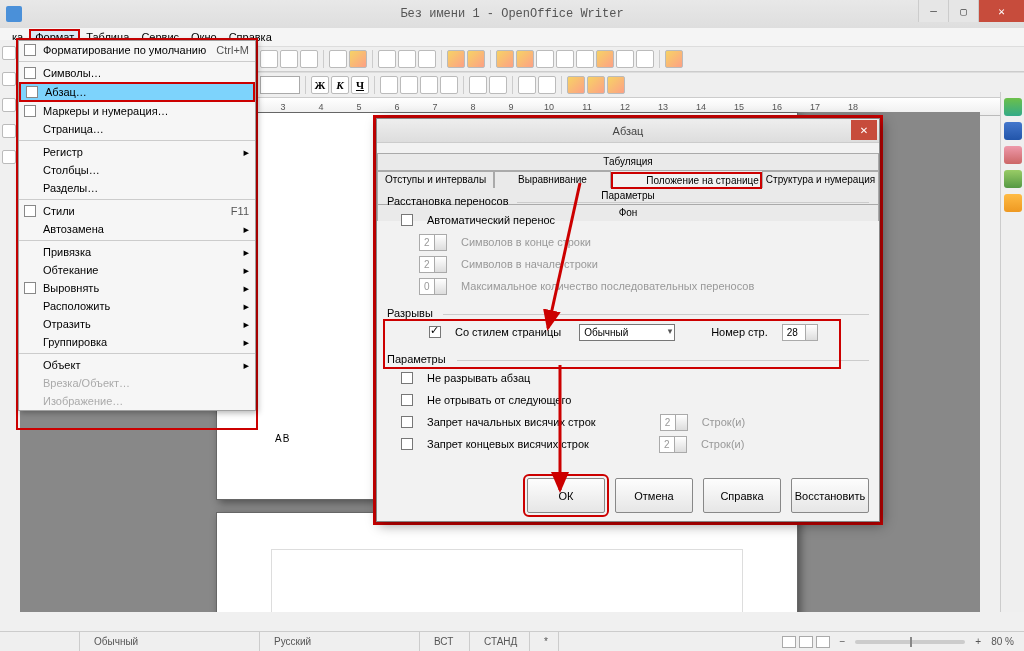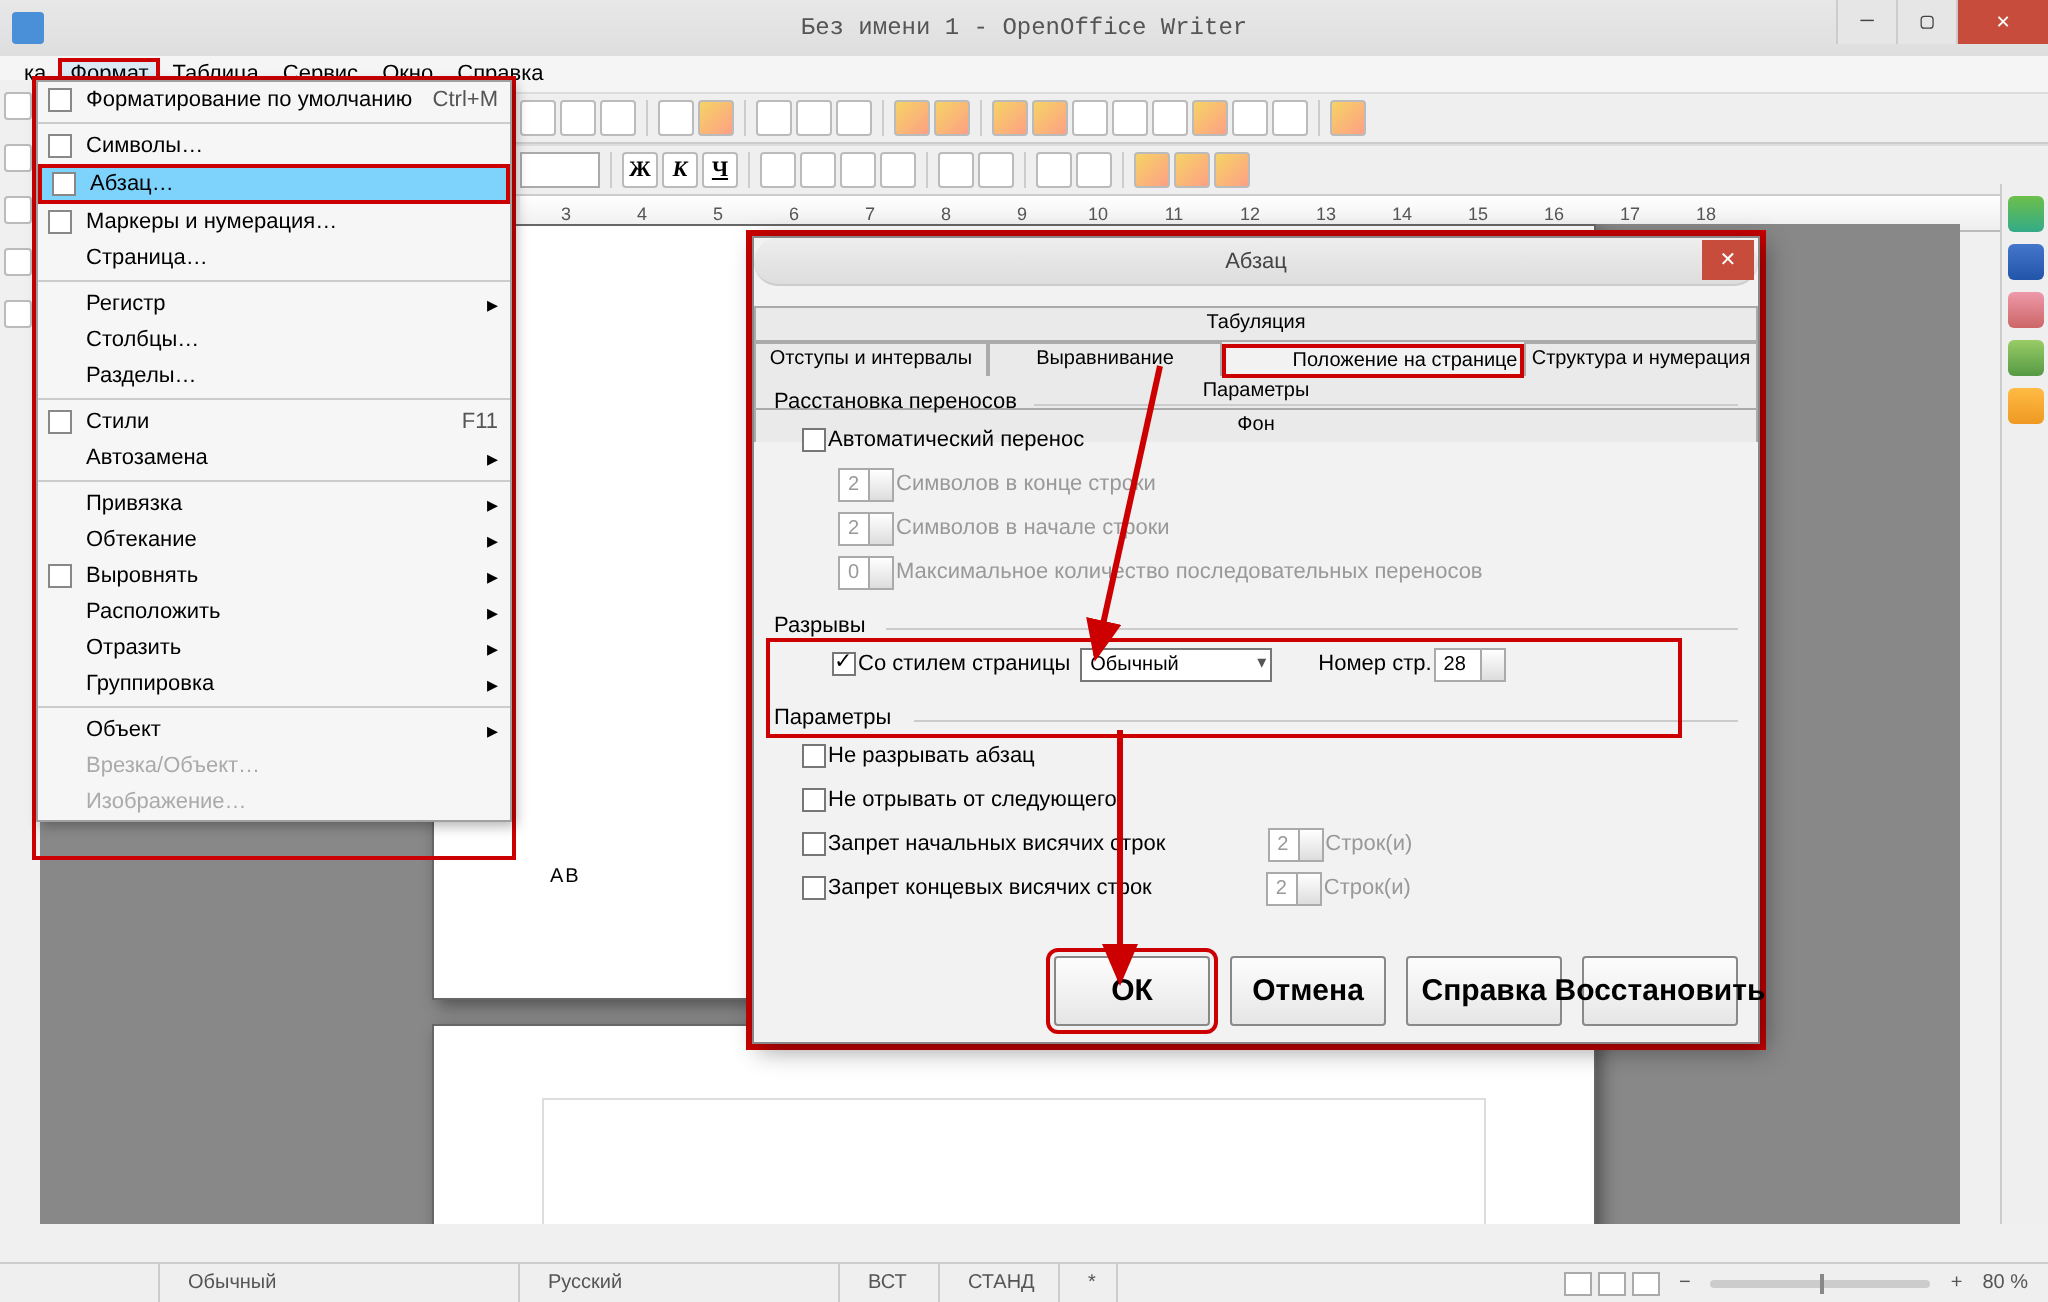--- a/index.html
+++ b/index.html
@@ -54,47 +54,47 @@
   .page-inner { position:absolute; left:54px; top:36px; right:54px; bottom:20px; border:1px solid #ddd;}
   .cursor-ab { position:absolute; left:58px; top:320px; font-size:10px; letter-spacing:1px;}
 
   
   .rsidebar { position:absolute; right:0; top:92px; width:24px; height:520px; background:#efefef; border-left:1px solid #ccc; display:flex; flex-direction:column; gap:6px; padding-top:6px; align-items:center;}
   .rsicon { width:18px; height:18px; border-radius:3px;}
   .rs1 {background:linear-gradient(#6cc04a,#3a8);} .rs2{background:linear-gradient(#47c,#25a);} .rs3{background:linear-gradient(#e9a,#c66);} .rs4{background:linear-gradient(#9c6,#594);} .rs5{background:linear-gradient(#fb4,#e92);}
 
   
   .dialog { position:absolute; left:376px; top:118px; width:504px; height:404px; background:#f2f2f2; border:1px solid #888; box-shadow:3px 3px 12px rgba(0,0,0,.4); z-index:60;}
-  .dlg-title { height:24px; background:linear-gradient(#eee,#ddd); display:flex; align-items:center; justify-content:center; color:#444; position:relative; border-bottom:1px solid #ccc;border-radius:12px;}
+  .dlg-title { height:24px; background:linear-gradient(#eee,#ddd); display:flex; align-items:center; justify-content:center; color:#444; position:relative; border-bottom:1px solid #ccc;}
   .dlg-close { position:absolute; right:2px; top:1px; width:26px; height:20px; background:#c74c3c; color:#fff; display:flex; align-items:center; justify-content:center; font-size:10px;}
   
   .tabs { display:flex; border-bottom:1px solid #aaa; background:#f2f2f2; height:18px; margin-top:10px;flex-direction:column;}
   .tab { flex:1; text-align:center; height:17px; line-height:16px; border:1px solid #aaa; border-bottom:none; background:#eaeaea; font-size:10px; cursor:default;}
   .tabs2 { display:flex; border-bottom:1px solid #aaa; background:#f2f2f2; height:18px;}
   .tab.active { background:#f2f2f2; border-bottom:1px solid #f2f2f2; position:relative; top:1px;padding-left:32px;}
   .tab.hl { border:2px solid #cc0000; line-height:14px;}
 
   .grp { margin:6px 10px 0 10px; position:relative;}
   .grp-title { font-size:11px; margin-bottom:2px;}
   .grp-line { position:absolute; left:130px; right:0; top:7px; height:1px; background:#ccc;}
-  .row { display:flex; align-items:center; height:22px; gap:1px; padding-left:14px;}
+  .row { display:flex; align-items:center; height:22px; gap:14px; padding-left:14px;}
   .chk { width:12px; height:12px; border:1px solid #777; background:#fff; display:inline-block; position:relative;}
   .chk.checked::after { content:"✓"; position:absolute; left:0; top:-3px; font-size:11px;}
   .lbl { font-size:11px;}
   .lbl u { text-decoration:underline;}
   .spin { width:28px; height:17px; border:1px solid #aaa; background:#fff; font-size:10px; padding-left:4px; display:inline-flex; align-items:center; position:relative;}
   .spin::after { content:""; position:absolute; right:0; top:0; width:11px; height:100%; background:linear-gradient(#fff,#ddd); border-left:1px solid #aaa;}
   .disabled-t { color:#999;}
   .combo { height:17px; border:1px solid #777; background:#fff; font-size:10px; padding:0 14px 0 4px; display:inline-flex; align-items:center; position:relative;}
   .combo::after { content:"▾"; position:absolute; right:2px; top:1px; font-size:9px; color:#555;}
 
   .hl-box1 { position:absolute; border:2px solid #cc0000; pointer-events:none; z-index:5;}
   
   .dlg-btns { position:absolute; bottom:8px; right:10px; display:flex; gap:10px;}
-  .btn { width:78px; height:35px; border:1px solid #888; background:linear-gradient(#fdfdfd,#e6e6e6); display:flex; align-items:center; justify-content:center; font-size:15px; border-radius:2px;font-weight:bold;}
+  .btn { width:78px; height:35px; border:1px solid #888; background:linear-gradient(#fdfdfd,#e6e6e6); display:flex; align-items:center; justify-content:center; font-size:11px; border-radius:2px;}
   .btn.ok { outline:2px solid #cc0000; outline-offset:2px;}
 
   .dlg-frame { position:absolute; left:373px; top:115px; width:510px; height:410px; border:3px solid #cc0000; z-index:59; pointer-events:none;}
 
   
   .arrow-svg { position:absolute; z-index:70; pointer-events:none;}
   
   
   .statusbar { position:absolute; bottom:0; left:0; right:0; height:20px; background:#efefef; border-top:1px solid #ccc; display:flex; align-items:center; font-size:10px; color:#555;}
   .sb-cell { padding:0 14px; border-right:1px solid #ccc; height:100%; display:flex; align-items:center;}

